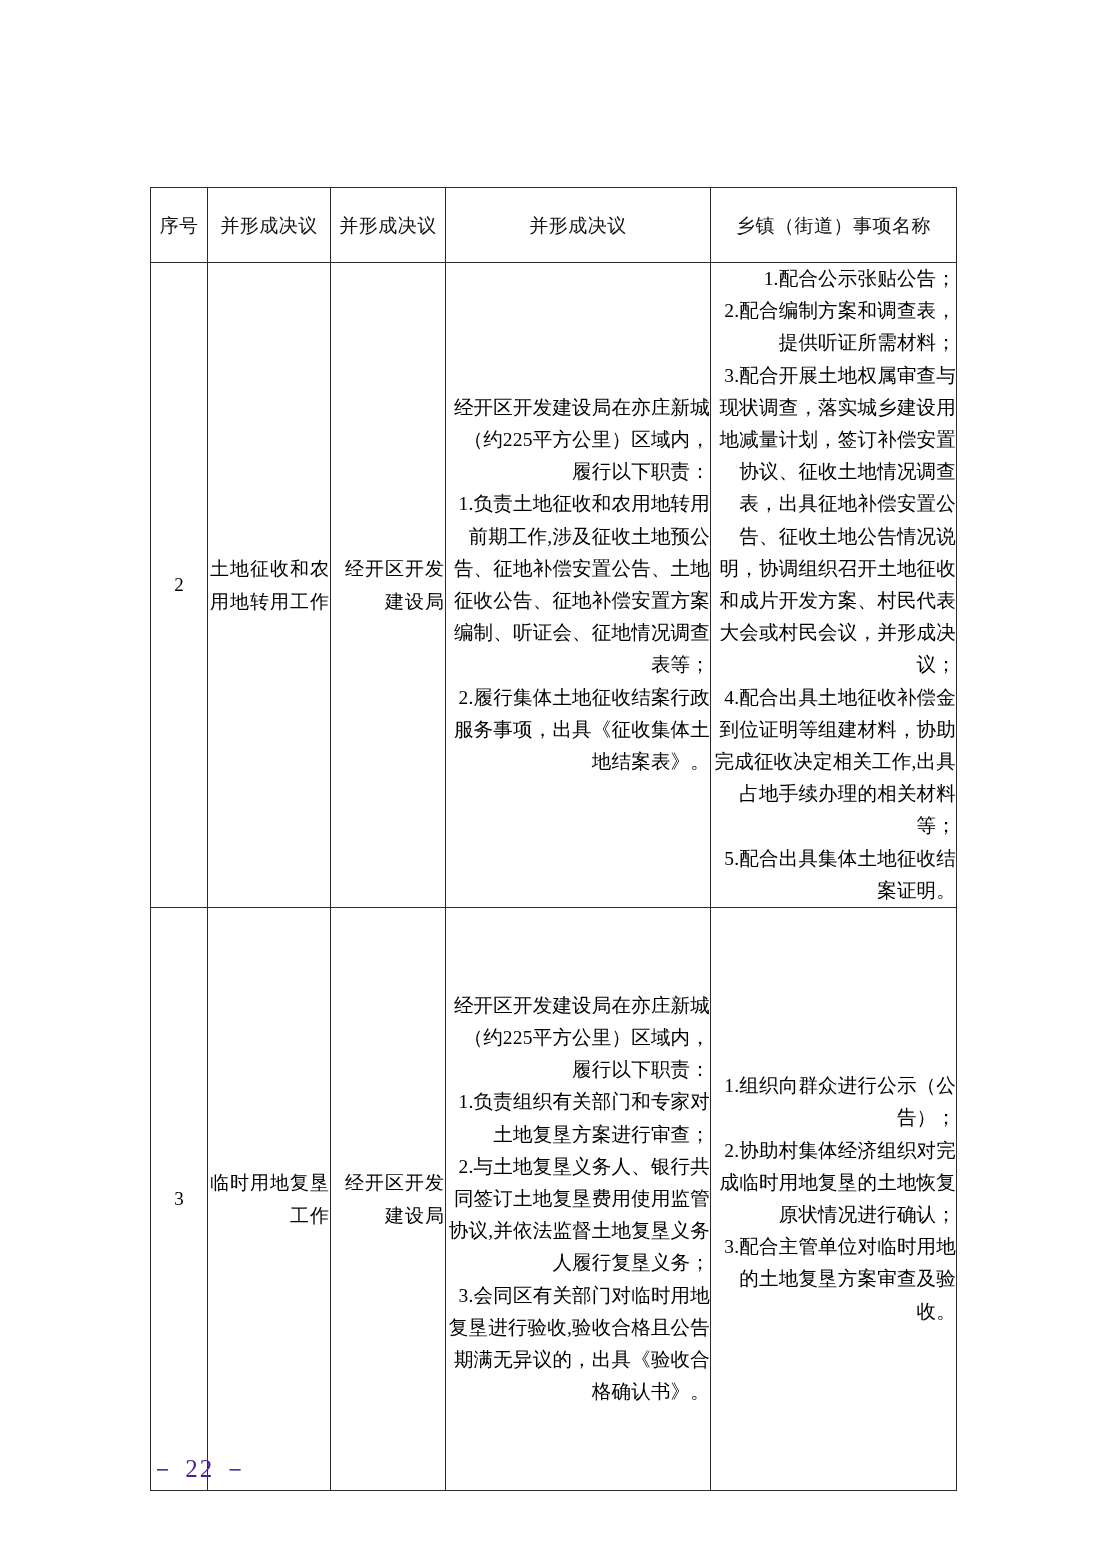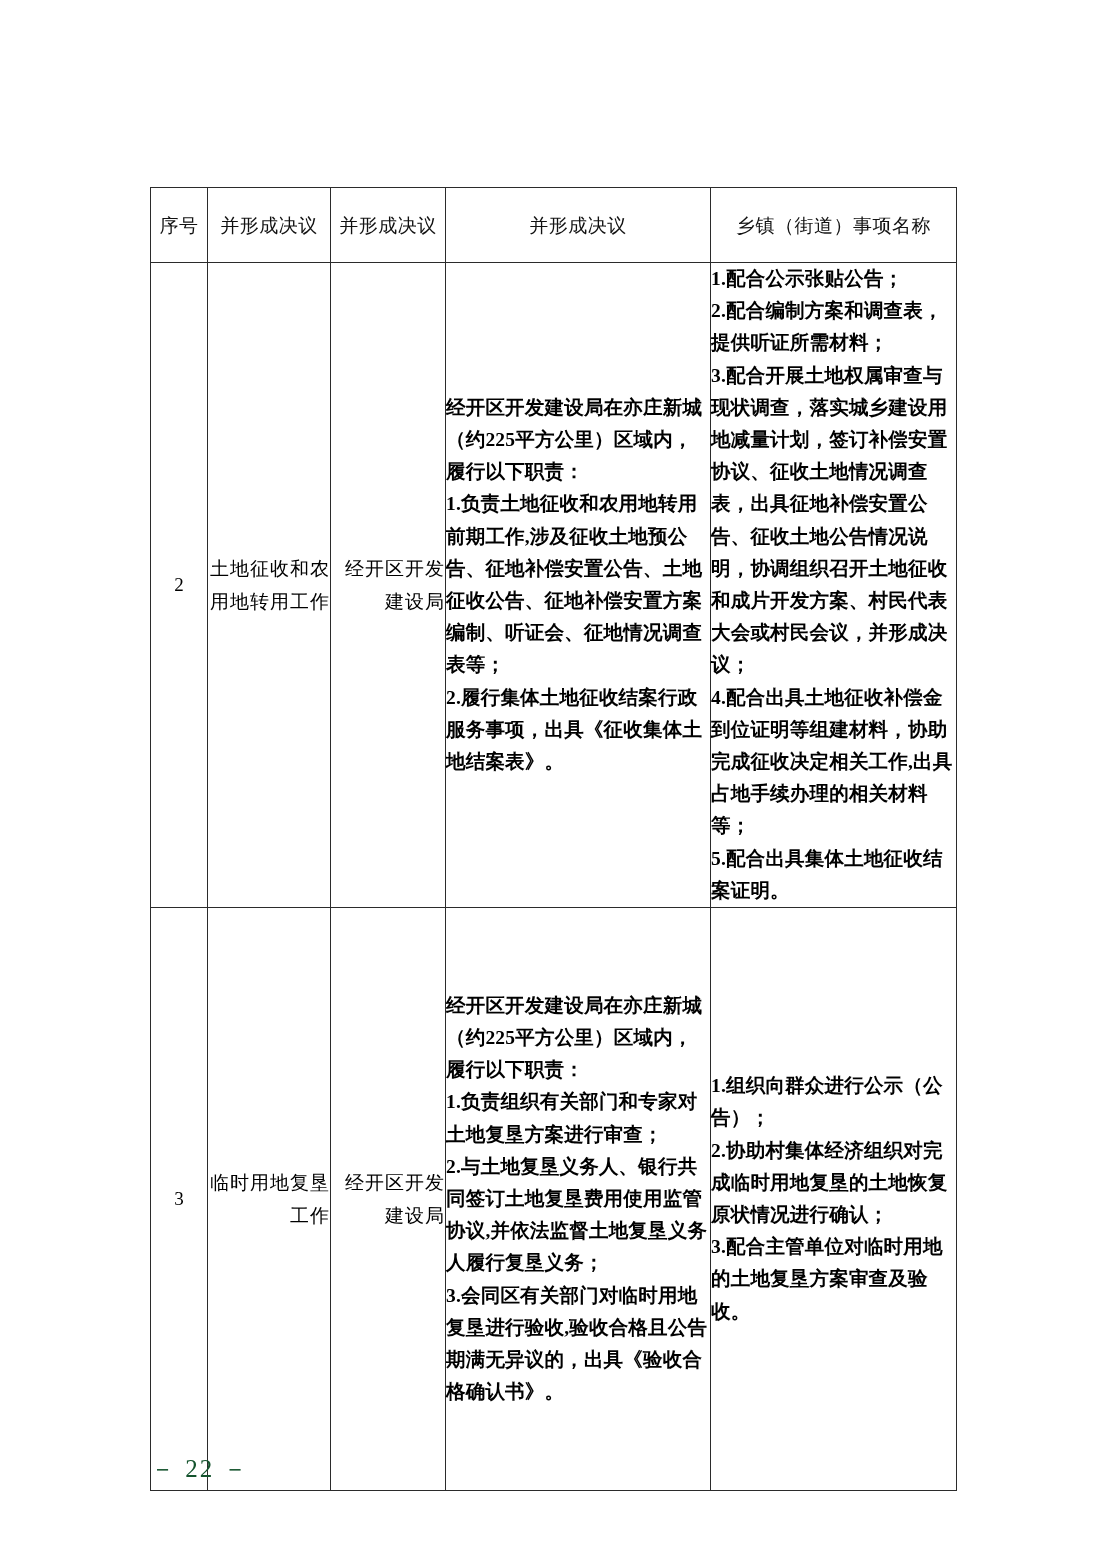--- a/index.html
+++ b/index.html
@@ -69,47 +69,46 @@
 
   td.center-cell {
     text-align: right;
     font-size: 19px;
     line-height: 33px;
     letter-spacing: 1px;
     padding: 0 6px;
   }
 
   td.text-cell {
-    text-align: left;
+    text-align: right;
     font-size: 19.5px;
     line-height: 32.2px;
     letter-spacing: 0.2px;
     padding: 0 9px 0 10px;
     word-break: break-all;
-    font-weight: bold;
   }
 
   .cell-inner {
     display: block;
     white-space: pre-wrap;
   }
 
   
   tr.row-2 { height: 520px; }
   tr.row-3 { height: 583px; }
 
   
   .page-footer {
     position: absolute;
     left: 150px;
     top: 1452px;
     width: 806px;
     font-size: 25px;
     letter-spacing: 2px;
-    color: #14532d;
+    color: #4c1d95;
     font-family: "Liberation Serif", "DejaVu Serif", serif;
   }
 </style>
 </head>
 <body>
 
 <div class="page">
 
   <table class="resp-table">
     <colgroup>

